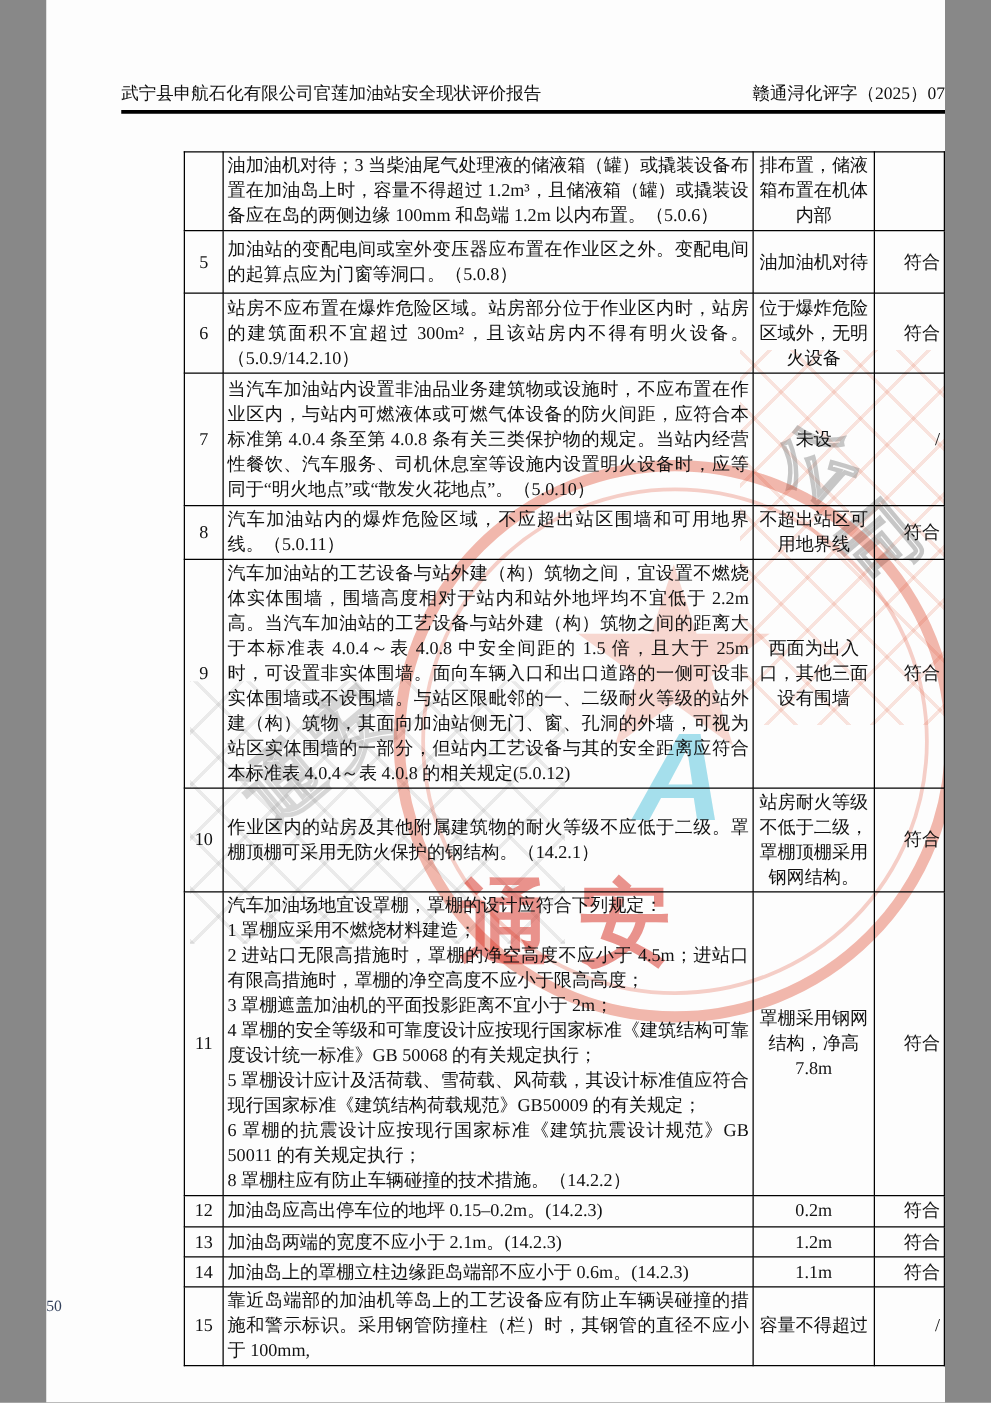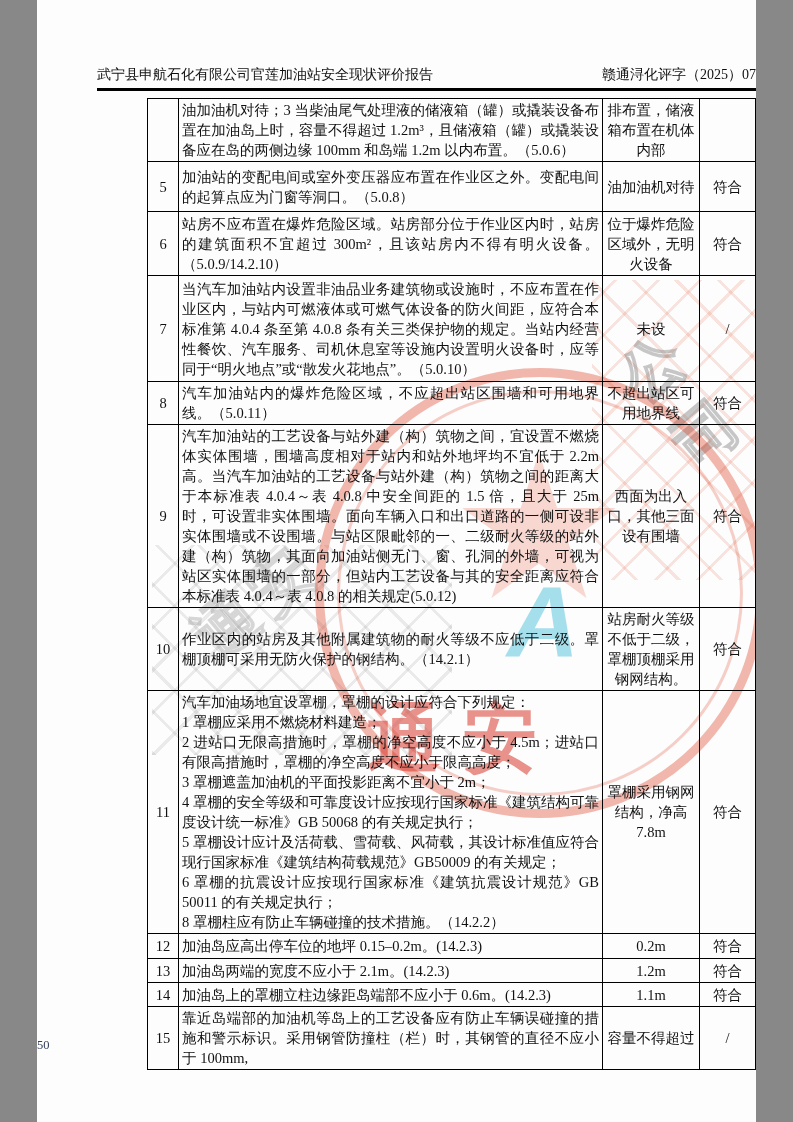--- a/index.html
+++ b/index.html
@@ -14,35 +14,35 @@
   .doc-header {
     position:absolute; left:60px; top:58px; width:680px; height:26px;
     display:flex; justify-content:space-between; align-items:flex-end;
     font-size:14px;
   }
   .doc-header .hdr-right { font-weight:normal; }
   .hdr-rule { position:absolute; left:60px; top:88px; width:680px; height:3px; background:#000; }
 
   
   table.compliance {
-    position:absolute; left:110px; top:98px; width:608px;
+    position:absolute; left:110px; top:121px; width:608px;
     border-collapse:collapse; table-layout:fixed;
   }
   table.compliance col.c-no   { width:31px; }
   table.compliance col.c-txt  { width:424px; }
   table.compliance col.c-stat { width:97px; }
   table.compliance col.c-con  { width:56px; }
   table.compliance td {
     border:1.5px solid #000; vertical-align:middle;
     font-size:14.5px; line-height:20px; padding:1px 3px;
   }
   td.cell-no   { text-align:center; font-family:"Liberation Serif",serif; }
   td.cell-txt  { text-align:left; text-align:justify; white-space:pre-wrap; }
   td.cell-stat { text-align:center; }
-  td.cell-con  { text-align:center; }
+  td.cell-con  { text-align:right; }
   tr.bold-row td.cell-txt { font-weight:normal; }
 
   
   .page-number {
     position:absolute; left:0; top:1038px; width:793px; text-align:left;
     font-size:12.5px; color:#33415c;
   }
 
   
   .wm { position:absolute; pointer-events:none; }

